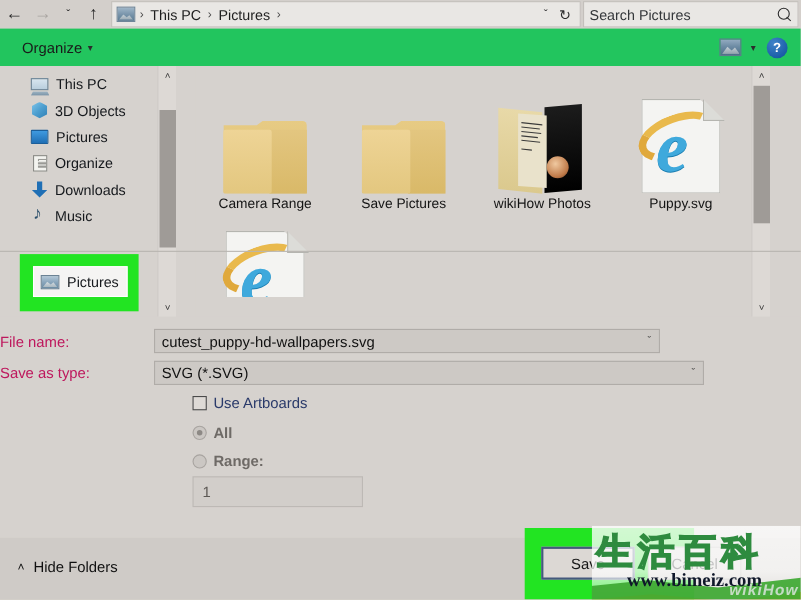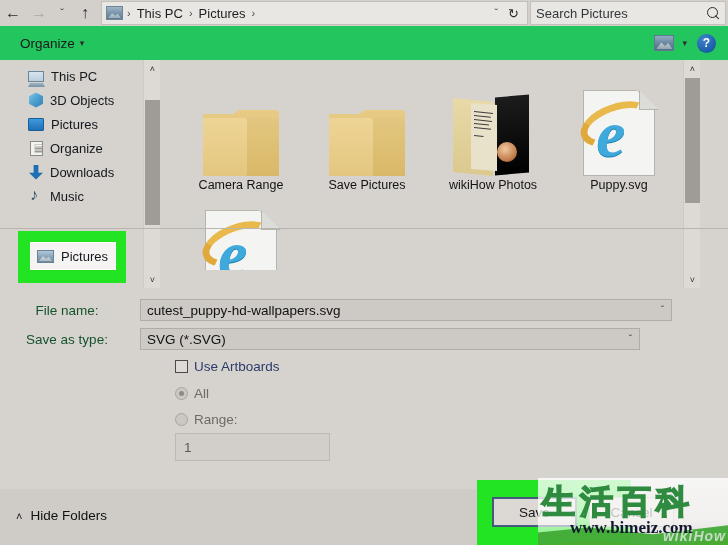--- a/index.html
+++ b/index.html
@@ -327,22 +327,22 @@
 
   
   .form-area {
     position: absolute; left: 0; top: 289px; width: 728px; height: 200px;
     background: #d6d2ce;
   }
   .form-row {
     position: absolute; left: 0; display: flex; align-items: center;
   }
   .form-label {
-    width: 140px; text-align: center; padding-right: 6px;
-    font-size: 13.5px; color: #14532d;
+    width: 140px; text-align: left; padding-right: 6px;
+    font-size: 13.5px; color: #be185d;
   }
   .combo {
     height: 22px; background: #cdc9c5;
     border: 1px solid #b0aca8;
     display: flex; align-items: center;
     padding-left: 6px;
     font-size: 13.5px; color: #111;
   }
   .combo .val { flex: 1 1 auto; white-space: nowrap; overflow: hidden; }
   .combo .dd { font-size: 10px; color: #333; padding: 0 7px; }
@@ -364,21 +364,21 @@
   .rbtn {
     width: 13px; height: 13px; border-radius: 50%;
     background: #cbc7c3; border: 1px solid #a8a4a0;
     margin-right: 6px; position: relative;
   }
   .rbtn.on::after {
     content: ""; position: absolute; left: 3px; top: 3px;
     width: 5px; height: 5px; border-radius: 50%;
     background: #8d8985;
   }
-  .radio-row .rlabel { font-size: 13.5px; color: #6e6a66; }
+  .radio-row .rlabel { font-size: 13.5px; color: #6e6a66; font-weight: bold; }
   .range-input {
     position: absolute; left: 175px; top: 433px;
     width: 155px; height: 28px;
     background: #d2cecA; border: 1px solid #bdb9b5;
     display: flex; align-items: center; padding-left: 8px;
     font-size: 13.5px; color: #5d5955;
   }
 
   
   .footer {
@@ -602,21 +602,21 @@
   <div style="position:absolute;left:18px;top:231px;width:108px;height:52px;background:#22e422"></div>
   <div style="position:absolute;left:30px;top:242px;width:86px;height:28px;background:#f5f4f3;border:1px solid #ffffff;display:flex;align-items:center;padding-left:6px">
     <span class="ticon ic-pic" style="position:relative"></span>
     <span style="font-size:13px;color:#15181c">Pictures</span>
   </div>
 
   <div class="form-area">
 
     <div class="form-row" style="top:10px;width:728px">
       <div class="form-label">File name:</div>
-      <div class="combo" style="width:532px">
+      <div class="combo" style="width:460px">
         <span class="val">cutest_puppy-hd-wallpapers.svg</span>
         <span class="dd">ˇ</span>
       </div>
     </div>
 
     <div class="form-row" style="top:39px;width:728px">
       <div class="form-label">Save as type:</div>
       <div class="combo" style="width:500px">
         <span class="val">SVG (*.SVG)</span>
         <span class="dd">ˇ</span>

